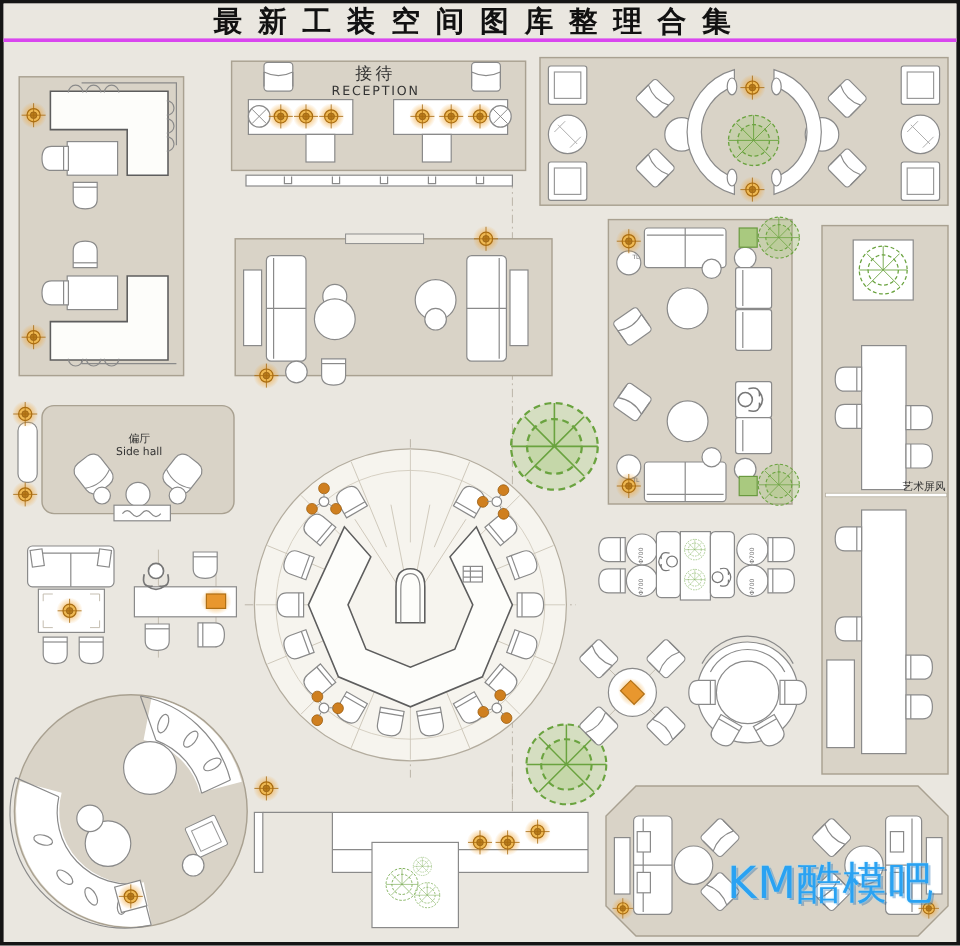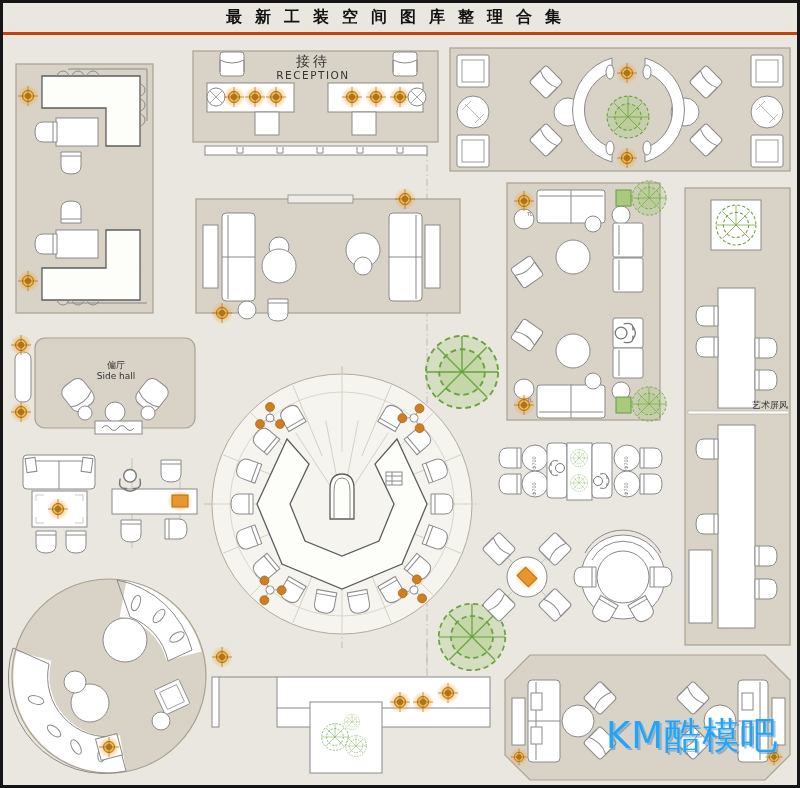--- a/index.html
+++ b/index.html
@@ -5,22 +5,22 @@
   :root{
     --page_bg:#eae7e0; --zone_bg:#d9d3c7; --zone_border:#a9a191;
     --line:#8a8a8a; --accent_orange:#e0921f; --plant_green:#6aa33f;
     --watermark_blue:#2aa2f2; --title_color:#111111;
   }
   html,body{margin:0;padding:0;background:#777;}
   .page{position:relative;width:800px;height:788px;margin:0 auto;background:var(--page_bg);
         box-shadow:inset 0 0 0 3px #151515;overflow:hidden;
         font-family:"DejaVu Sans",sans-serif;}
   .titlebar{position:absolute;top:3px;left:3px;right:3px;height:29px;
-        border-bottom:3px solid #c2410c;display:flex;align-items:center;justify-content:center;
-        font-size:16px;font-weight:bold;letter-spacing:13px;
+        border-bottom:3px solid #d946ef;display:flex;align-items:center;justify-content:center;
+        font-size:24px;font-weight:bold;letter-spacing:13px;
         color:var(--title_color);background:var(--page_bg);z-index:5;}
   svg.plan{position:absolute;left:0;top:0;z-index:1;}
   .z{fill:var(--zone_bg);stroke:var(--zone_border);stroke-width:1.2;}
   .f{fill:#ffffff;stroke:#8a8a8a;stroke-width:1;}
   .l{stroke:#8a8a8a;stroke-width:1;fill:none;}
   .lt{stroke:#c2bbad;stroke-width:.8;fill:none;}
   .cl{stroke:#b9b2a5;stroke-width:.8;fill:none;stroke-dasharray:7 3 1.5 3;}
   .dk{fill:#fdfdfa;stroke:#5d5d5d;stroke-width:1.3;}
   .t{fill:#333;font-family:"DejaVu Sans",sans-serif;}
   .tiny{fill:#777;font-size:5px;font-family:"DejaVu Sans",sans-serif;}

